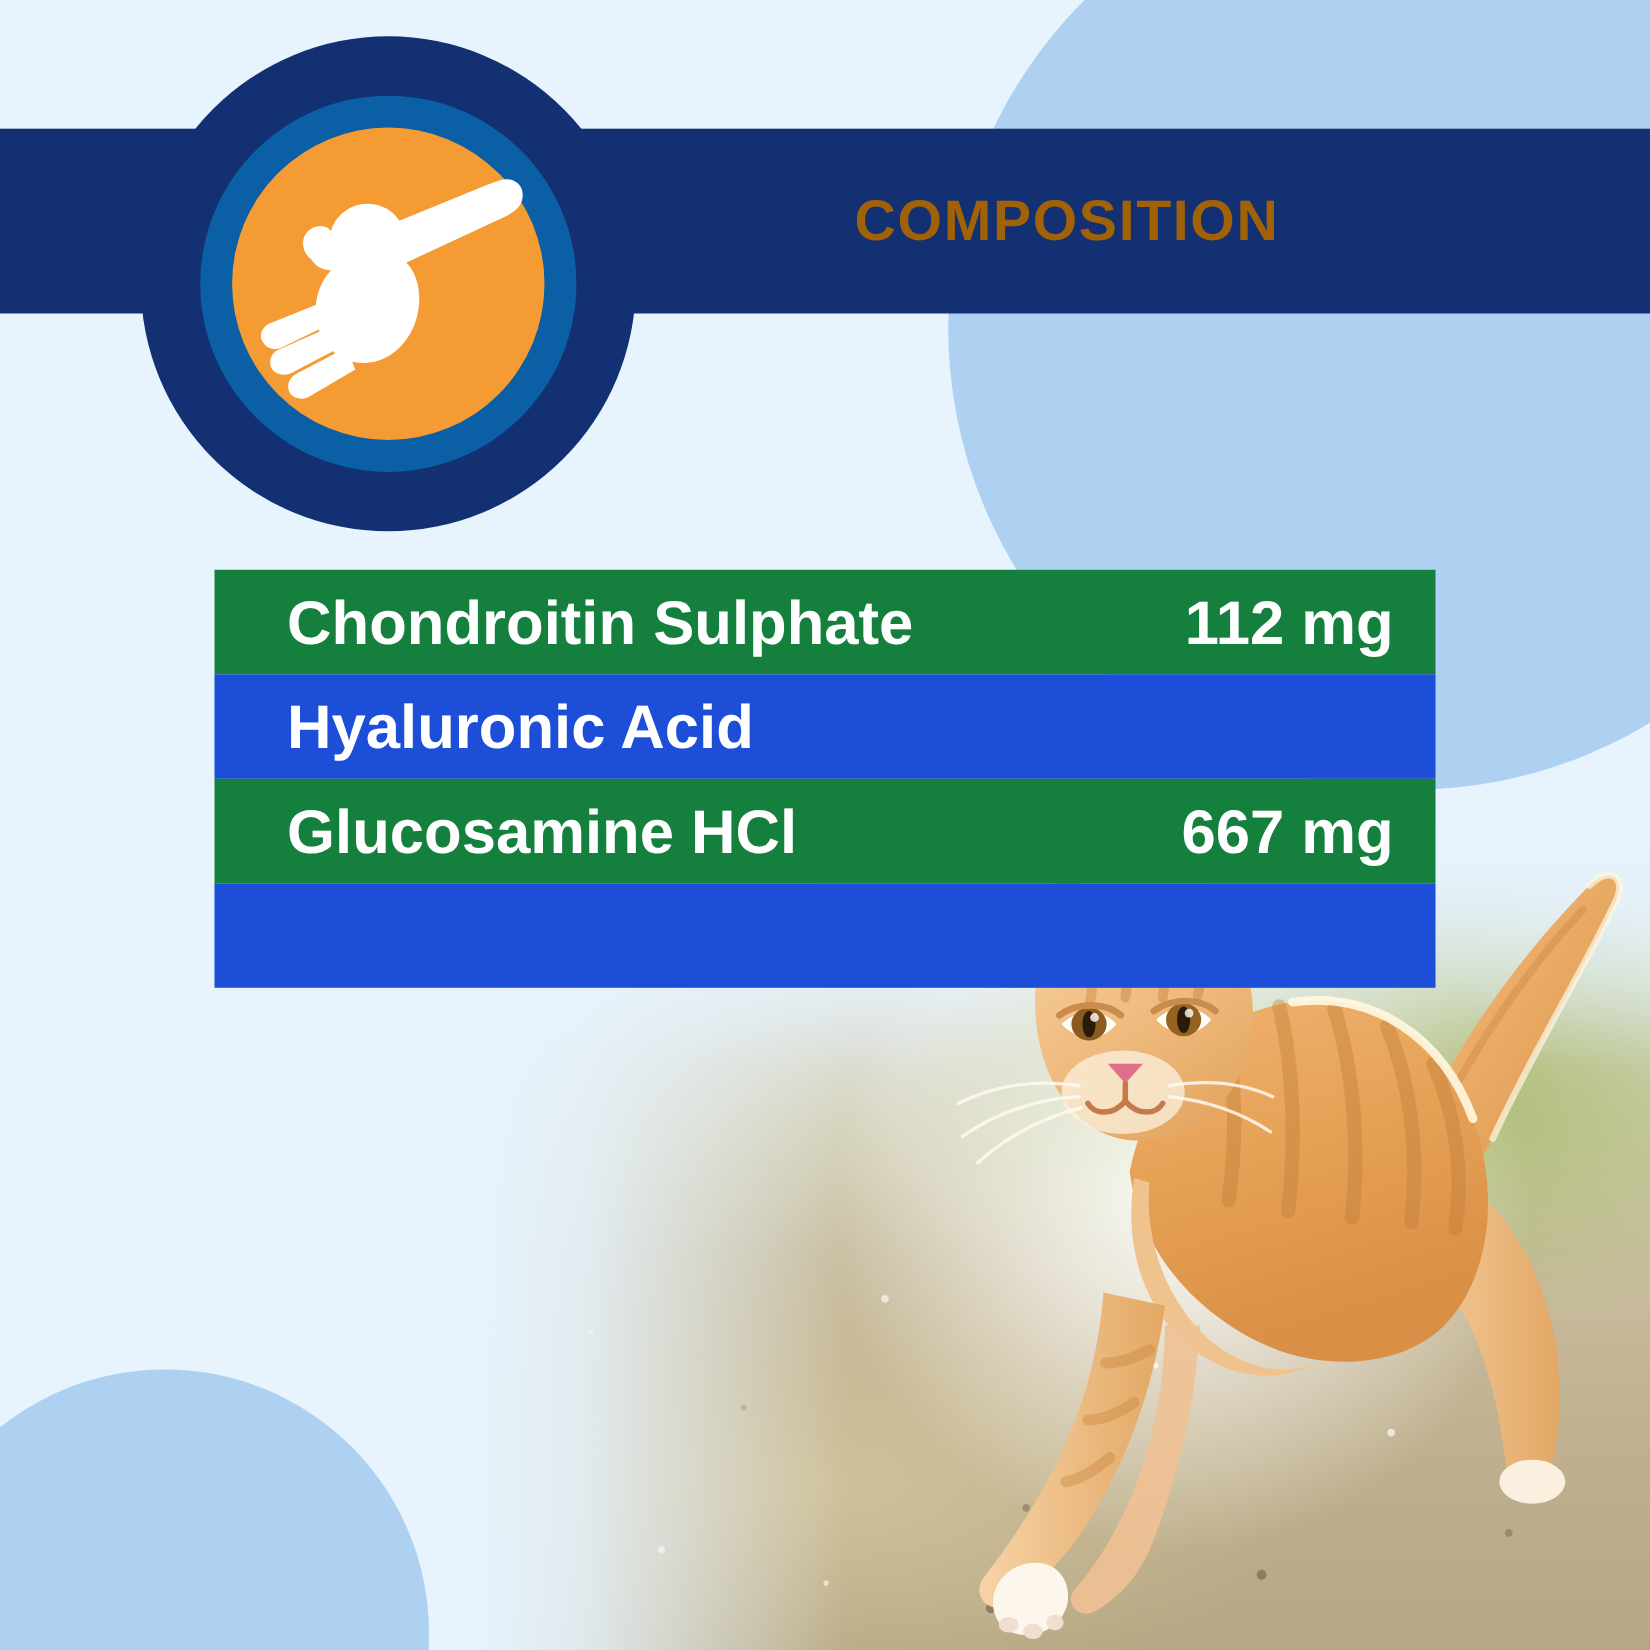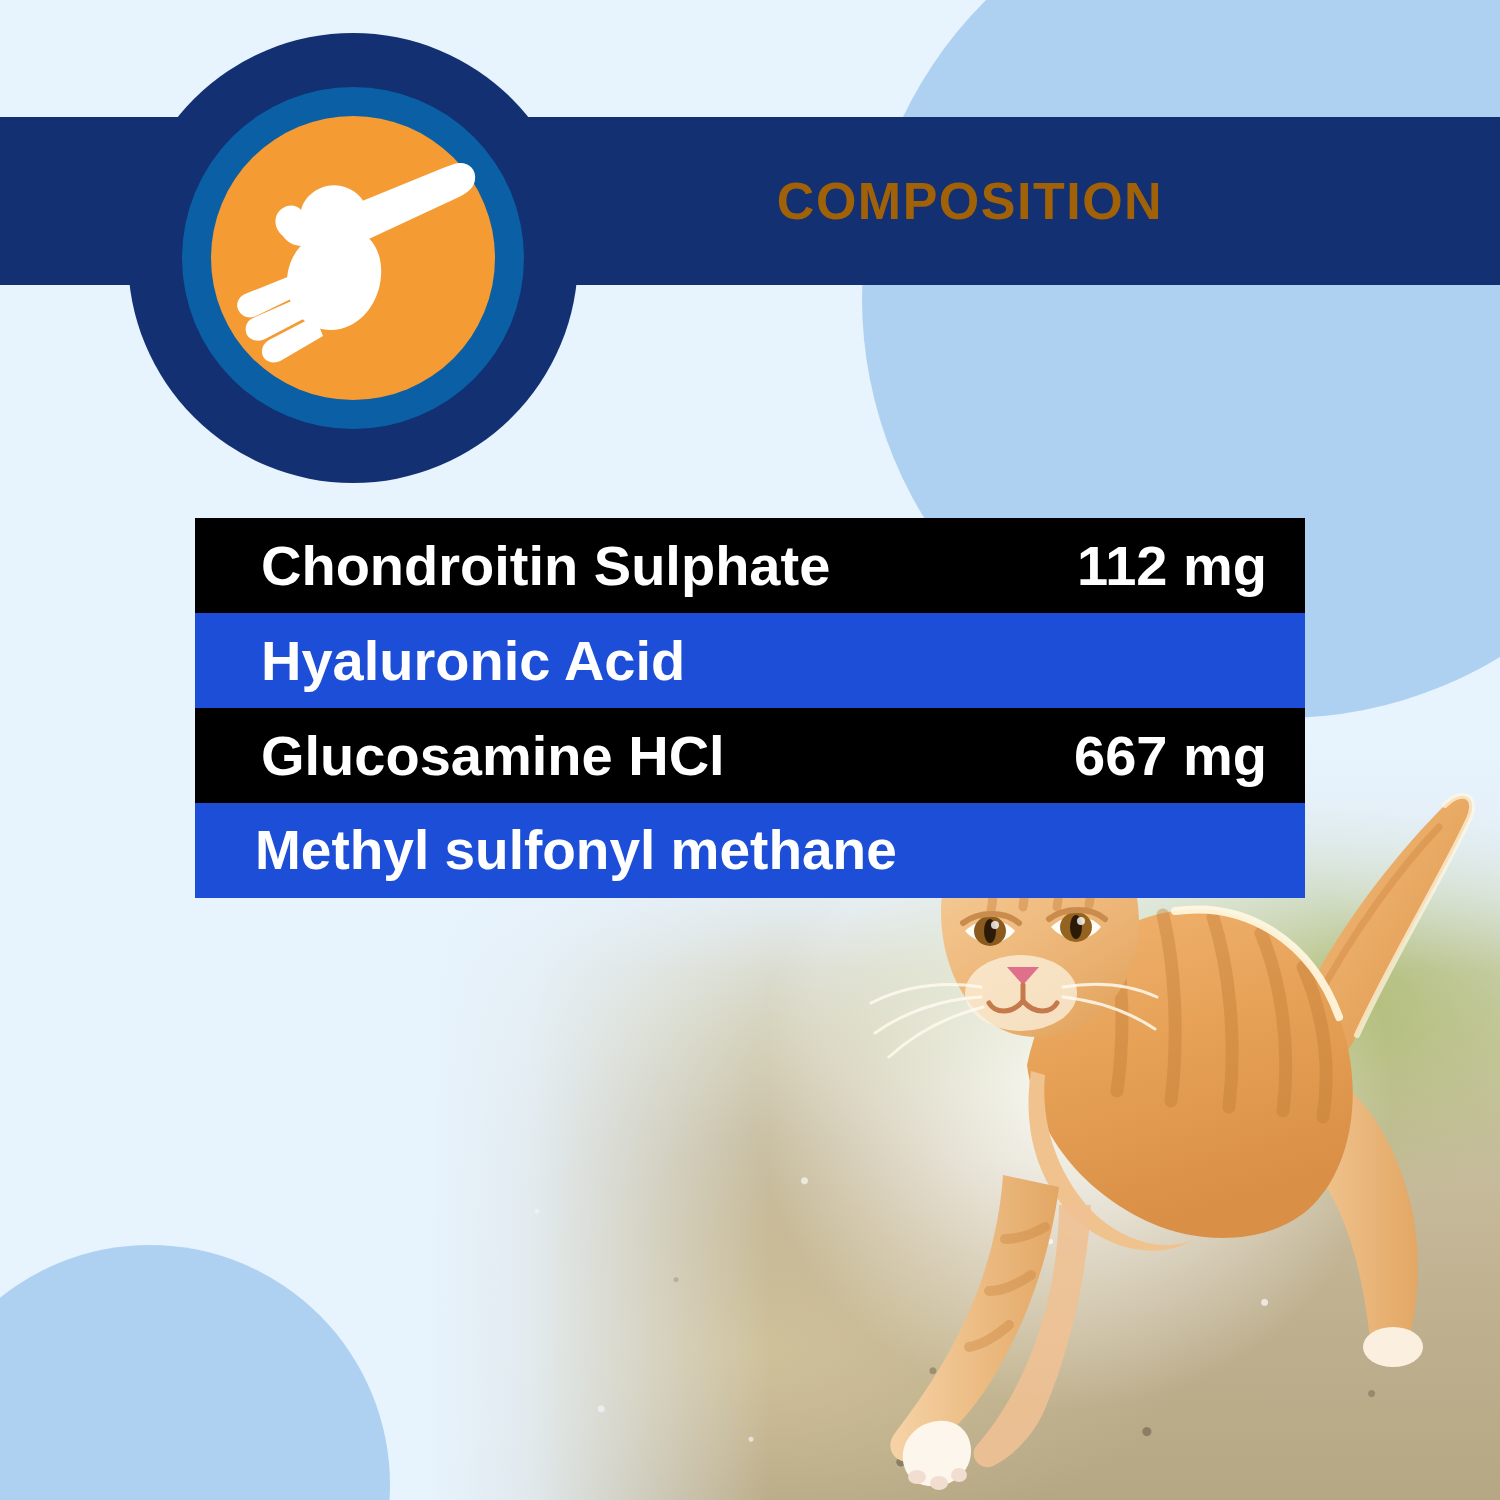--- a/index.html
+++ b/index.html
@@ -134,21 +134,21 @@
     left: 195px; top: 518px;
     width: 1110px;
   }
   .comp-row {
     height: 95px;
     display:flex;
     align-items:center;
     padding: 0 38px 0 66px;
     color:#ffffff;
   }
-  .comp-row.navy { background:#000000; }
+  .comp-row.navy { background:#15803d; }
   .comp-row.blue { background:#1d4ed8; }
   .comp-name {
     font-size: 56px;
     font-weight: bold;
     white-space: nowrap;
     line-height: 1;
   }
   .comp-value {
     margin-left:auto;
     font-size: 56px;
@@ -347,16 +347,15 @@
   <div class="comp-row blue">
     <span class="comp-name">Hyaluronic Acid</span>
   </div>
 
   <div class="comp-row navy">
     <span class="comp-name">Glucosamine HCl</span>
     <span class="comp-value">667 mg</span>
   </div>
 
   <div class="comp-row blue compact">
-    <span class="comp-name">Methyl sulfonyl methane</span>
   </div>
 
 </div>
 
 </body></html>

